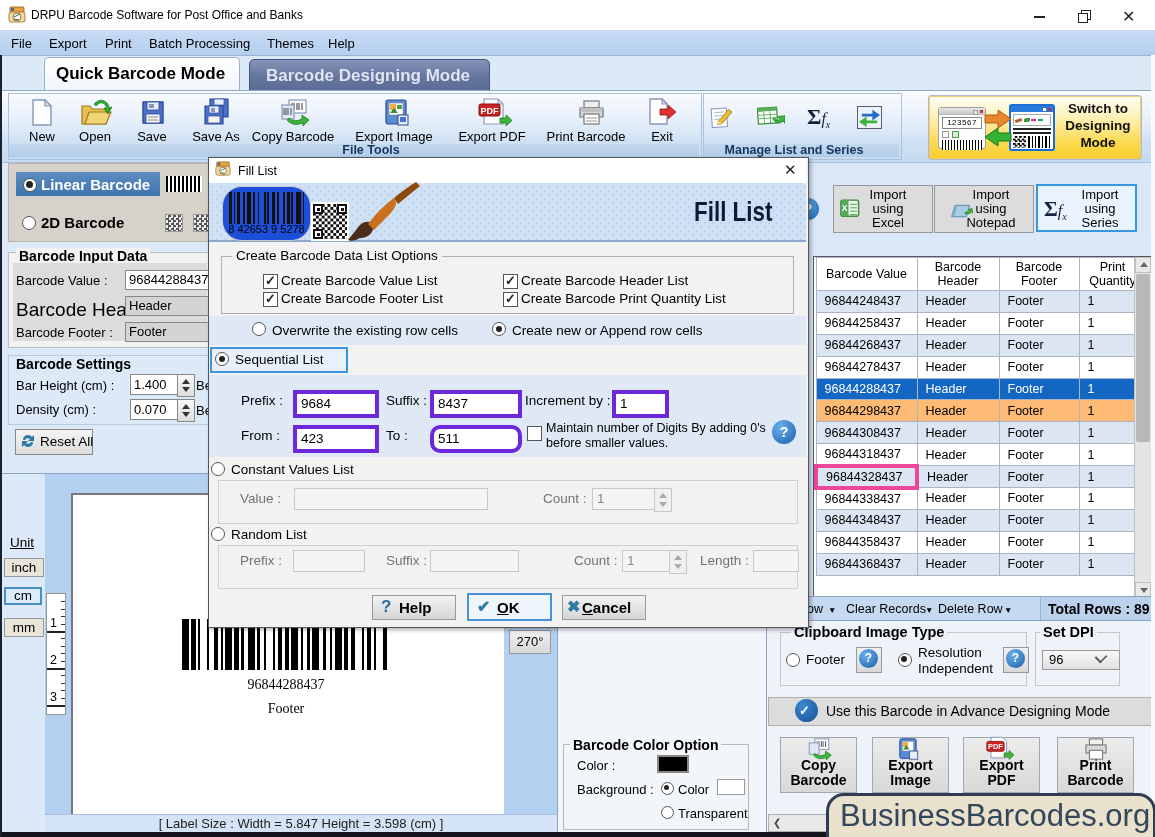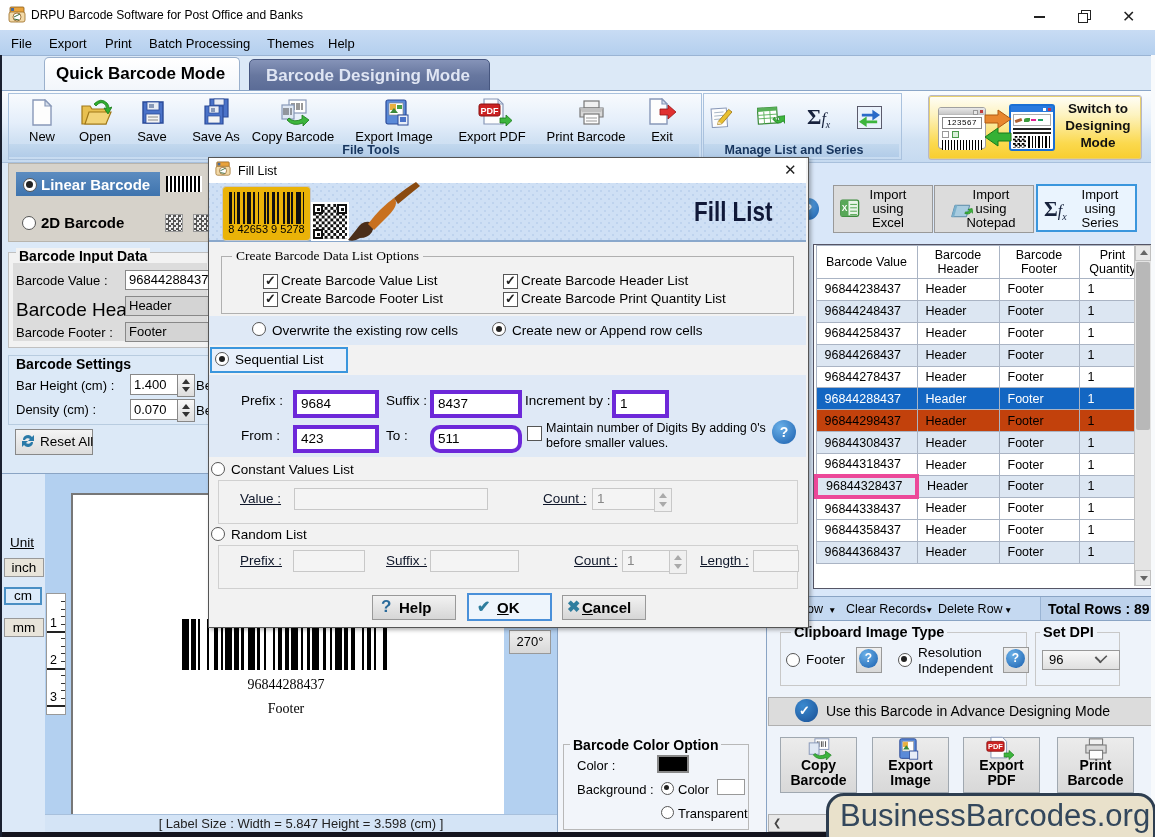--- a/index.html
+++ b/index.html
@@ -355,35 +355,29 @@
   <svg class="abs" style="left:950px;top:202px;" width="23" height="18" viewBox="0 0 28 22">
     <path d="M2 18 L6 4 L24 4 L20 18 Z" fill="#a8cce0" stroke="#5a8aa8" stroke-width="1.2"></path>
     <path d="M2 18 L6 4 L9 4 L5 18 Z" fill="#7ab0cc"></path>
     <path d="M18 14 Q24 16 26 12 L28 14 L27 8 L22 9 L24 11 Q22 13 19 12 Z" fill="#3db53d" stroke="#1a7a1a" stroke-width="0.7"></path>
   </svg>
   <div class="abs" style="left:961px;top:188px;width:60px;text-align:center;font-size:13px;line-height:14px;">Import<br>using<br>Notepad</div>
   <div class="abs" style="left:1036px;top:184px;width:101px;height:48px;background:#eaf4fe;border:2px solid #3a96dd;box-sizing:border-box;"></div>
   <div class="abs" style="left:1044px;top:197px;font-family:'Liberation Serif',serif;color:#16213c;"><span style="font-size:21px;font-weight:bold;">Σ</span><i style="font-size:16px;">f<sub style="font-size:10px;">x</sub></i></div>
   <div class="abs" style="left:1070px;top:188px;width:60px;text-align:center;font-size:13px;line-height:14px;">Import<br>using<br>Series</div>
 
-  <div class="abs" style="left:813px;top:244px;width:337px;height:343px;background:#fff;border:1px solid #556;" id="tablebox">
+  <div class="abs" style="left:813px;top:256px;width:337px;height:343px;background:#fff;border:1px solid #556;" id="tablebox">
       <table style="border-collapse:collapse;width:320px;table-layout:fixed;font-size:12.5px;">
         <tbody>
           <tr style="height:33px;">
             <td style="width:98px;border:1px solid #aab4c4;text-align:center;">Barcode Value</td>
             <td style="width:79px;border:1px solid #aab4c4;text-align:center;">Barcode<br>Header</td>
             <td style="width:77px;border:1px solid #aab4c4;text-align:center;">Barcode<br>Footer</td>
             <td style="width:64px;border:1px solid #aab4c4;text-align:center;">Print<br>Quantity</td>
           </tr>
-          <tr style="height:21.9px;background:#fff;color:#000;">
-            <td style="border:1px solid #aab4c4;padding-left:8px;">96844238437</td>
-            <td style="border:1px solid #aab4c4;padding-left:8px;">Header</td>
-            <td style="border:1px solid #aab4c4;padding-left:8px;">Footer</td>
-            <td style="border:1px solid #aab4c4;padding-left:8px;">1</td>
-          </tr>
           <tr style="height:21.9px;background:#dce6f2;color:#000;">
             <td style="border:1px solid #aab4c4;padding-left:8px;">96844248437</td>
             <td style="border:1px solid #aab4c4;padding-left:8px;">Header</td>
             <td style="border:1px solid #aab4c4;padding-left:8px;">Footer</td>
             <td style="border:1px solid #aab4c4;padding-left:8px;">1</td>
           </tr>
           <tr style="height:21.9px;background:#fff;color:#000;">
             <td style="border:1px solid #aab4c4;padding-left:8px;">96844258437</td>
             <td style="border:1px solid #aab4c4;padding-left:8px;">Header</td>
             <td style="border:1px solid #aab4c4;padding-left:8px;">Footer</td>
@@ -400,21 +394,21 @@
             <td style="border:1px solid #aab4c4;padding-left:8px;">Header</td>
             <td style="border:1px solid #aab4c4;padding-left:8px;">Footer</td>
             <td style="border:1px solid #aab4c4;padding-left:8px;">1</td>
           </tr>
           <tr style="height:21.9px;background:#1366c2;color:#fff;">
             <td style="border:1px solid #aab4c4;padding-left:8px;">96844288437</td>
             <td style="border:1px solid #aab4c4;padding-left:8px;">Header</td>
             <td style="border:1px solid #aab4c4;padding-left:8px;">Footer</td>
             <td style="border:1px solid #aab4c4;padding-left:8px;">1</td>
           </tr>
-          <tr style="height:21.9px;background:#c2410c;color:#000;margin-top:25px;">
+          <tr style="height:21.9px;background:#fdba74;color:#000;margin-top:25px;">
             <td style="border:1px solid #aab4c4;padding-left:8px;">96844298437</td>
             <td style="border:1px solid #aab4c4;padding-left:8px;">Header</td>
             <td style="border:1px solid #aab4c4;padding-left:8px;">Footer</td>
             <td style="border:1px solid #aab4c4;padding-left:8px;">1</td>
           </tr>
           <tr style="height:21.9px;background:#dce6f2;color:#000;">
             <td style="border:1px solid #aab4c4;padding-left:8px;">96844308437</td>
             <td style="border:1px solid #aab4c4;padding-left:8px;">Header</td>
             <td style="border:1px solid #aab4c4;padding-left:8px;">Footer</td>
             <td style="border:1px solid #aab4c4;padding-left:8px;">1</td>
@@ -426,20 +420,26 @@
             <td style="border:1px solid #aab4c4;padding-left:8px;">1</td>
           </tr>
           <tr style="height:21.9px;background:#dce6f2;color:#000;">
             <td style="border:4px solid #ec4899;padding-left:8px;">96844328437</td>
             <td style="border:1px solid #aab4c4;padding-left:8px;">Header</td>
             <td style="border:1px solid #aab4c4;padding-left:8px;">Footer</td>
             <td style="border:1px solid #aab4c4;padding-left:8px;">1</td>
           </tr>
           <tr style="height:21.9px;background:#fff;color:#000;">
             <td style="border:1px solid #aab4c4;padding-left:8px;">96844338437</td>
+            <td style="border:1px solid #aab4c4;padding-left:8px;">Header</td>
+            <td style="border:1px solid #aab4c4;padding-left:8px;">Footer</td>
+            <td style="border:1px solid #aab4c4;padding-left:8px;">1</td>
+          </tr>
+          <tr style="height:21.9px;background:#dce6f2;color:#000;">
+            <td style="border:1px solid #aab4c4;padding-left:8px;">96844348437</td>
             <td style="border:1px solid #aab4c4;padding-left:8px;">Header</td>
             <td style="border:1px solid #aab4c4;padding-left:8px;">Footer</td>
             <td style="border:1px solid #aab4c4;padding-left:8px;">1</td>
           </tr>
           <tr style="height:21.9px;background:#fff;color:#000;">
             <td style="border:1px solid #aab4c4;padding-left:8px;">96844358437</td>
             <td style="border:1px solid #aab4c4;padding-left:8px;">Header</td>
             <td style="border:1px solid #aab4c4;padding-left:8px;">Footer</td>
             <td style="border:1px solid #aab4c4;padding-left:8px;">1</td>
           </tr>
@@ -544,21 +544,21 @@
     <rect x="2" y="1" width="14" height="6" rx="1" fill="#e8a33d" stroke="#8a5a18" stroke-width="0.8"></rect>
     <rect x="1" y="6" width="16" height="10" rx="2" fill="#f2d9a8" stroke="#9a6a20" stroke-width="0.8"></rect>
     <circle cx="9" cy="11" r="4" fill="#fff" stroke="#8a5a18" stroke-width="0.8"></circle>
     <path d="M6 11 L12 8 M6 13 L11 14" stroke="#3a6a3a" stroke-width="1"></path>
     <rect x="3" y="2" width="3" height="3" fill="#4a6a9a"></rect>
   </svg>
   <div class="abs" style="left:238px;top:164px;font-size:12.5px;">Fill List</div>
   <div class="abs" style="left:784px;top:161px;font-size:15px;color:#222;">✕</div>
 
   <div class="abs" style="left:209px;top:183px;width:597px;height:57px;background:#cfe0f5;background-image:radial-gradient(#bed3ee 1.2px,transparent 1.5px),radial-gradient(#bed3ee 1.2px,transparent 1.5px);background-size:8px 8px;background-position:0 0,4px 4px;border-bottom:2px solid #8aa8cc;"></div>
-  <div class="abs" style="left:222px;top:186px;width:87px;height:53px;background:#eab308;border-radius:4px;border:1px solid #c8c8c8;" id="dlg-barcode">
+  <div class="abs" style="left:222px;top:186px;width:87px;height:53px;background:#1d4ed8;border-radius:20px;border:1px solid #c8c8c8;" id="dlg-barcode">
       <div style="position:absolute;left:6px;top:5px;right:6px;height:32px;overflow:hidden;">
         <div style="position:absolute;left:0px;top:0;width:3.2px;height:32px;background:#111;"></div>
         <div style="position:absolute;left:4.800000000000001px;top:0;width:1.6px;height:32px;background:#111;"></div>
         <div style="position:absolute;left:8px;top:0;width:3.2px;height:32px;background:#111;"></div>
         <div style="position:absolute;left:14.399999999999999px;top:0;width:1.6px;height:32px;background:#111;"></div>
         <div style="position:absolute;left:17.599999999999998px;top:0;width:4.800000000000001px;height:32px;background:#111;"></div>
         <div style="position:absolute;left:24px;top:0;width:1.6px;height:32px;background:#111;"></div>
         <div style="position:absolute;left:28.8px;top:0;width:1.6px;height:32px;background:#111;"></div>
         <div style="position:absolute;left:35.2px;top:0;width:1.6px;height:32px;background:#111;"></div>
         <div style="position:absolute;left:38.400000000000006px;top:0;width:1.6px;height:32px;background:#111;"></div>
@@ -584,21 +584,21 @@
   </div>
 
   <svg class="abs" style="left:340px;top:180px;" width="85" height="62" viewBox="0 0 85 62">
     <path d="M20 58 Q14 62 8 60 Q12 55 16 50 Q22 40 30 42 Q36 44 32 52 Q28 58 20 58 Z" fill="#4a2e1a"></path>
     <path d="M28 44 Q40 28 54 18 Q60 24 48 36 Q38 46 34 50 Z" fill="#c8701e"></path>
     <path d="M54 18 Q66 8 76 2 L80 6 Q70 14 58 24 Z" fill="#8a4a10"></path>
   </svg>
   <div class="abs" style="left:694px;top:196px;font-size:28px;font-weight:bold;color:#101838;transform:scaleX(0.8);transform-origin:0 0;white-space:nowrap;">Fill List</div>
 
   <div class="abs" style="left:221px;top:256px;width:571px;height:56px;border:1px solid #b0b0b0;background:#f2f2f2;"></div>
-  <div class="abs" style="left:232px;top:248px;background:#f2f2f2;padding:0 4px;font-size:13.5px;font-family:Liberation Serif, serif;">Create Barcode Data List Options</div>
+  <div class="abs" style="left:232px;top:248px;background:#f2f2f2;padding:0 4px;font-size:13.5px;">Create Barcode Data List Options</div>
   <div class="abs cb" style="left:263px;top:274px;"></div>
   <div class="abs" style="left:281px;top:273px;font-size:13.5px;">Create Barcode Value List</div>
   <div class="abs cb" style="left:503px;top:274px;"></div>
   <div class="abs" style="left:521px;top:273px;font-size:13.5px;">Create Barcode Header List</div>
   <div class="abs cb" style="left:263px;top:292px;"></div>
   <div class="abs" style="left:281px;top:291px;font-size:13.5px;">Create Barcode Footer List</div>
   <div class="abs cb" style="left:503px;top:292px;"></div>
   <div class="abs" style="left:521px;top:291px;font-size:13.5px;">Create Barcode Print Quantity List</div>
 
   <div class="abs" style="left:209px;top:316px;width:597px;height:29px;background:#dfe9f6;"></div>
@@ -660,21 +660,21 @@
 
 </div>
 
 <style>
   .cb{width:13px;height:13px;background:#fff;border:1px solid #555;}
   .cb:not(.empty)::after{content:"✓";position:absolute;left:1px;top:-2px;font-size:13px;font-weight:bold;color:#222;}
   .rad{width:12px;height:12px;border-radius:50%;background:#fff;border:1px solid #555;}
   .rad.sel::after{content:"";position:absolute;left:3px;top:3px;width:6px;height:6px;border-radius:50%;background:#222;}
   .fld{height:20px;background:#fff;border:4px solid #6d28d9;font-size:13.5px;line-height:20px;padding-left:4px;}
   .dfld{height:20px;background:#f4f4f4;border:1px solid #c8c8c8;font-size:13.5px;line-height:20px;padding-left:4px;color:#888;}
-  .dis{color:#0f172a;text-decoration:underline;}
+  .dis{color:#737373;}
   .tblbl{top:129px;transform:translateX(-50%);font-size:13px;white-space:nowrap;color:#000;}
   .spin{width:16px;height:21px;background:linear-gradient(180deg,#f8f8f8,#ddd);border:1px solid #888;}
   .spin::before{content:"";position:absolute;left:4px;top:4px;border-left:4px solid transparent;border-right:4px solid transparent;border-bottom:5px solid #333;}
   .spin::after{content:"";position:absolute;left:4px;top:12px;border-left:4px solid transparent;border-right:4px solid transparent;border-top:5px solid #333;}
   .dspin{width:16px;height:22px;background:#f0f0f0;border:1px solid #c8c8c8;}
   .dspin::before{content:"";position:absolute;left:4px;top:4px;border-left:4px solid transparent;border-right:4px solid transparent;border-bottom:5px solid #aaa;}
   .dspin::after{content:"";position:absolute;left:4px;top:13px;border-left:4px solid transparent;border-right:4px solid transparent;border-top:5px solid #aaa;}
   .bigbtn{width:77px;height:56px;background:linear-gradient(180deg,#ececec,#d8d8d8);border:1px solid #a0a8b0;text-align:center;font-size:14px;font-weight:bold;line-height:14.5px;padding-top:20px;box-sizing:border-box;}
 </style>
 

